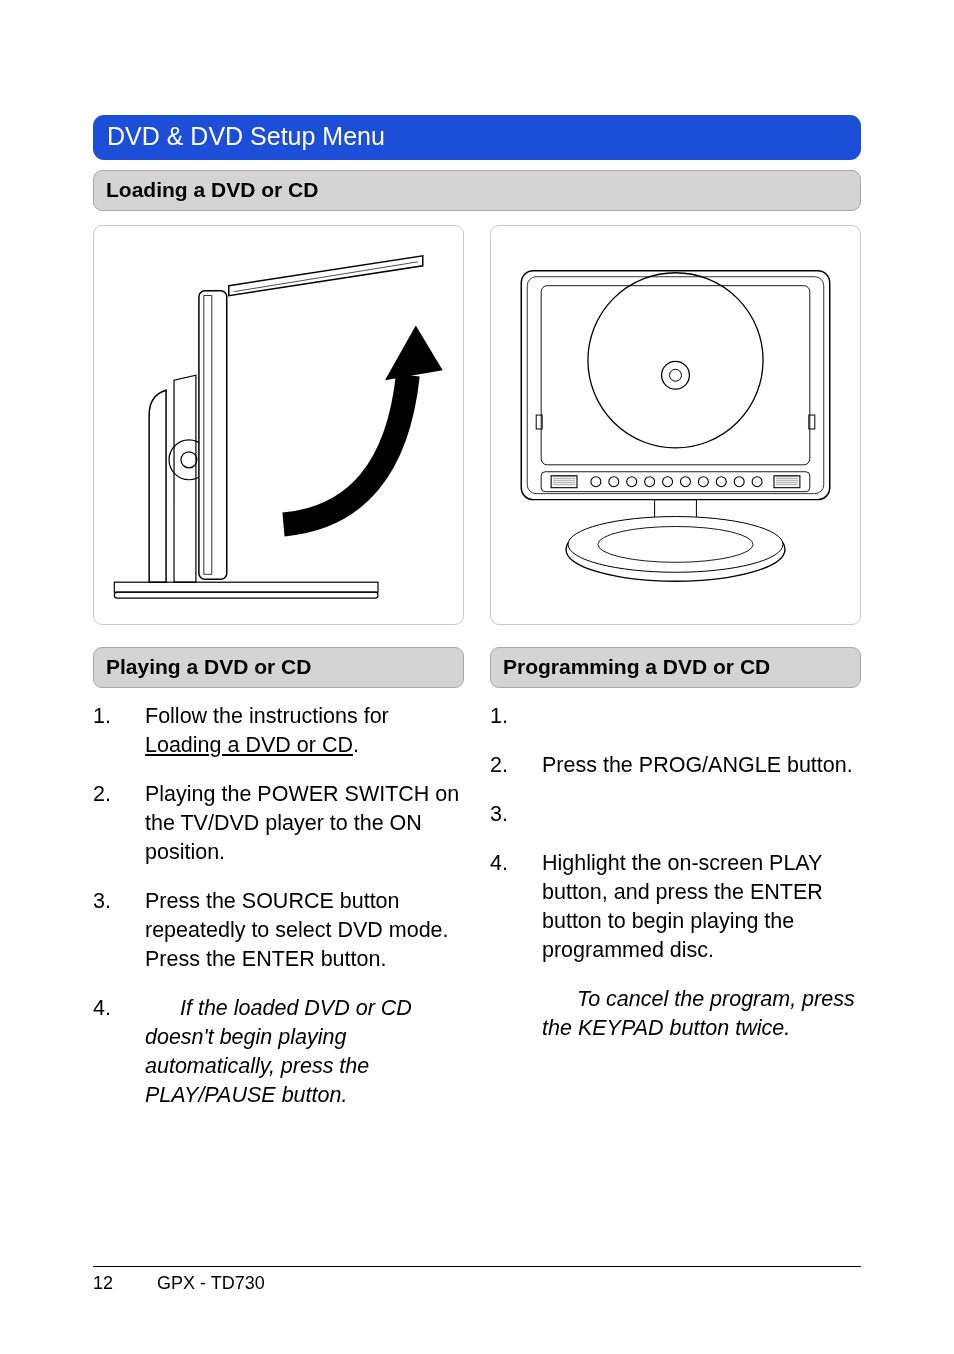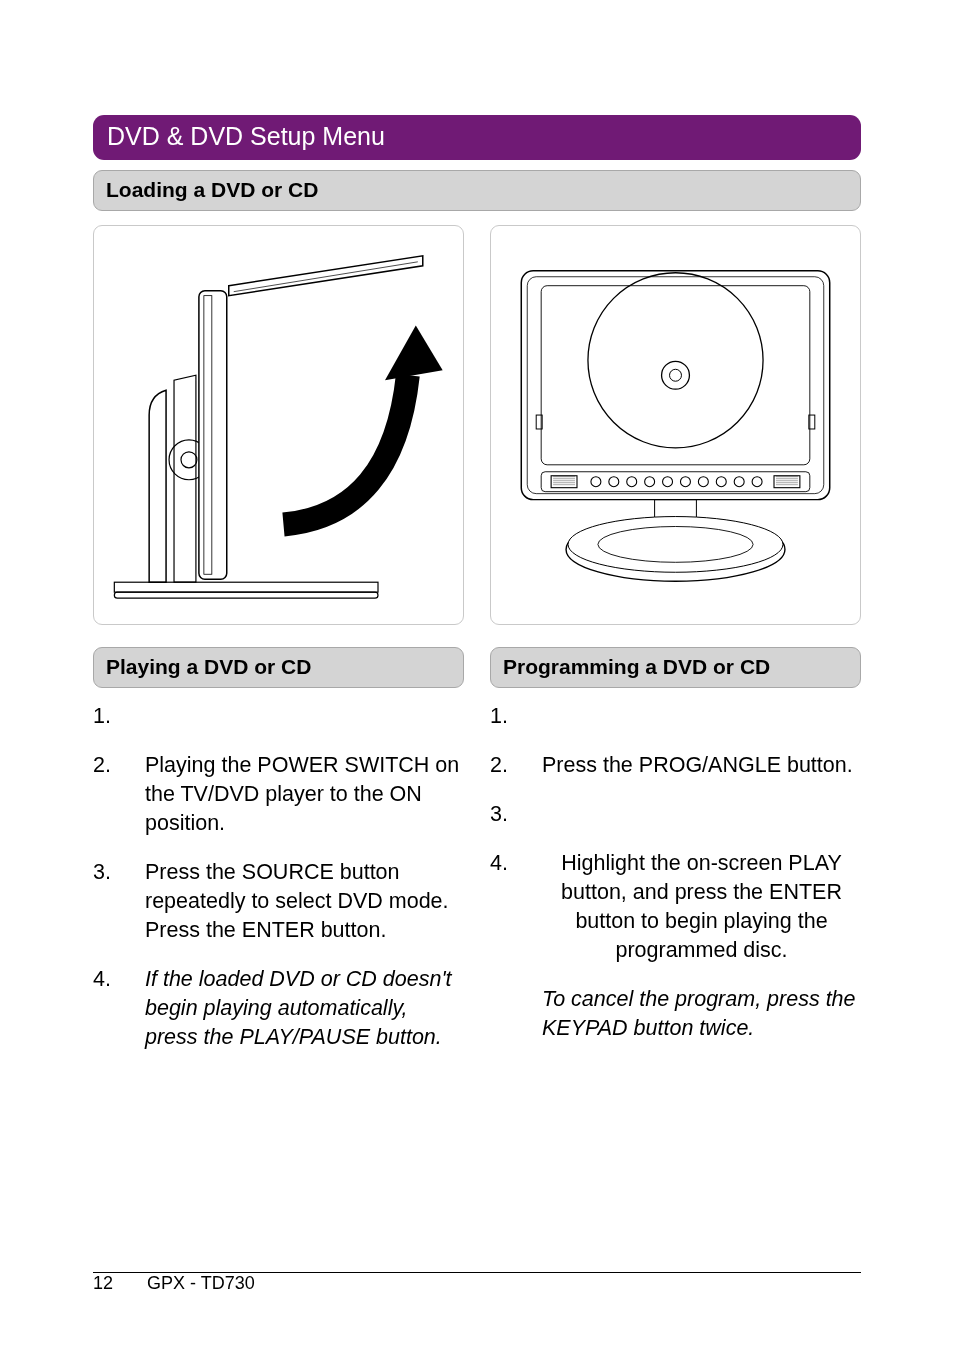--- a/index.html
+++ b/index.html
@@ -1,19 +1,19 @@
 <!DOCTYPE html>
 <html><head>
 <meta charset="utf-8">
 <style>
   * { box-sizing: border-box; margin: 0; padding: 0; }
   html, body { width: 954px; height: 1354px; background: #fff; font-family: "Myriad Pro", "Segoe UI", "Helvetica Neue", Arial, sans-serif; color: #000; }
   .page { padding: 115px 93px 40px 93px; position: relative; height: 100%; }
   .section-title {
-    background: #701a75; color: #fff; font-size: 25px; font-weight: 400;
+    background: #1d4ed8; color: #fff; font-size: 25px; font-weight: 400;
     padding: 7px 14px 9px 14px; border-radius: 11px; margin-bottom: 10px;
   }
   .sub-heading {
     background: #d4d4d4; border: 1px solid #a8a8a8; border-radius: 9px;
     padding: 7px 12px 8px 12px; font-weight: 700; font-size: 21px; margin-bottom: 14px;
   }
   .two-col { display: flex; gap: 26px; }
   .col { flex: 1 1 0; }
   .illus-row { display: flex; gap: 26px; margin-bottom: 22px; }
   .illus-box {
@@ -21,25 +21,25 @@
     background: #fff; position: relative; overflow: hidden;
   }
   .illus-svg { width: 100%; height: 100%; display: block; }
   ol.steps { list-style: none; padding-left: 0; font-size: 21.5px; line-height: 1.35; }
   ol.steps > li { display: flex; margin-bottom: 20px; }
   ol.steps > li > .num { width: 52px; flex-shrink: 0; text-align: left; }
   ol.steps > li > .txt { flex: 1; }
   .u { text-decoration: underline; }
   .b { font-weight: 400; }
   .i { font-style: italic; }
-  .note { font-style: italic; margin-top: 0; }
+  .note { font-style: italic; margin-top: 0; margin-left: 35px; }
   .footer {
     position: absolute; left: 93px; right: 93px; bottom: 60px;
-    border-top: 1px solid #000; font-size: 18px;
-    display: flex; gap: 34px;
+    border-top: 1px solid #000; padding-top: 6px; font-size: 18px;
+    display: flex; gap: 44px;
   }
   .footer .pn { font-weight: 400; }
   .footer .model { font-weight: 400; text-align: right; }
 </style>
 </head>
 <body>
 
 <div class="page">
 
   <div class="section-title">DVD &amp; DVD Setup Menu</div>
@@ -122,20 +122,23 @@
     </div>
   </div>
 
   <div class="two-col">
 
     <div class="col">
       <div class="sub-heading">Playing a DVD or CD</div>
       <ol class="steps">
         <li>
           <span class="num">1.</span>
+          <span class="txt">
+            <span>Follow the instructions for </span><span class="u">Loading a DVD or CD</span><span>.</span>
+          </span>
         </li>
         <li>
           <span class="num">2.</span>
           <span class="txt">
             <span>Playing the </span><span class="b">POWER SWITCH</span><span> on the TV/DVD player to the ON position.</span>
           </span>
         </li>
         <li>
           <span class="num">3.</span>
           <span class="txt">
@@ -164,21 +167,21 @@
           <span class="txt">
             <span>Press the </span><span class="b">PROG/ANGLE</span><span> button.</span>
           </span>
         </li>
         <li>
           <span class="num">3.</span>
         </li>
         <li>
           <span class="num">4.</span>
           <span class="txt">
-            <span style="display:block; margin-bottom:20px;text-align:center;">
+            <span style="display:block; margin-bottom:20px;">
               <span>Highlight the on-screen PLAY button, and press the </span><span class="b">ENTER</span><span> button to begin playing the programmed disc.</span>
             </span>
             <span class="note">
               <span class="i">To cancel the program, press the </span><span class="i b">KEYPAD</span><span class="i"> button twice.</span>
             </span>
           </span>
         </li>
       </ol>
     </div>
 

